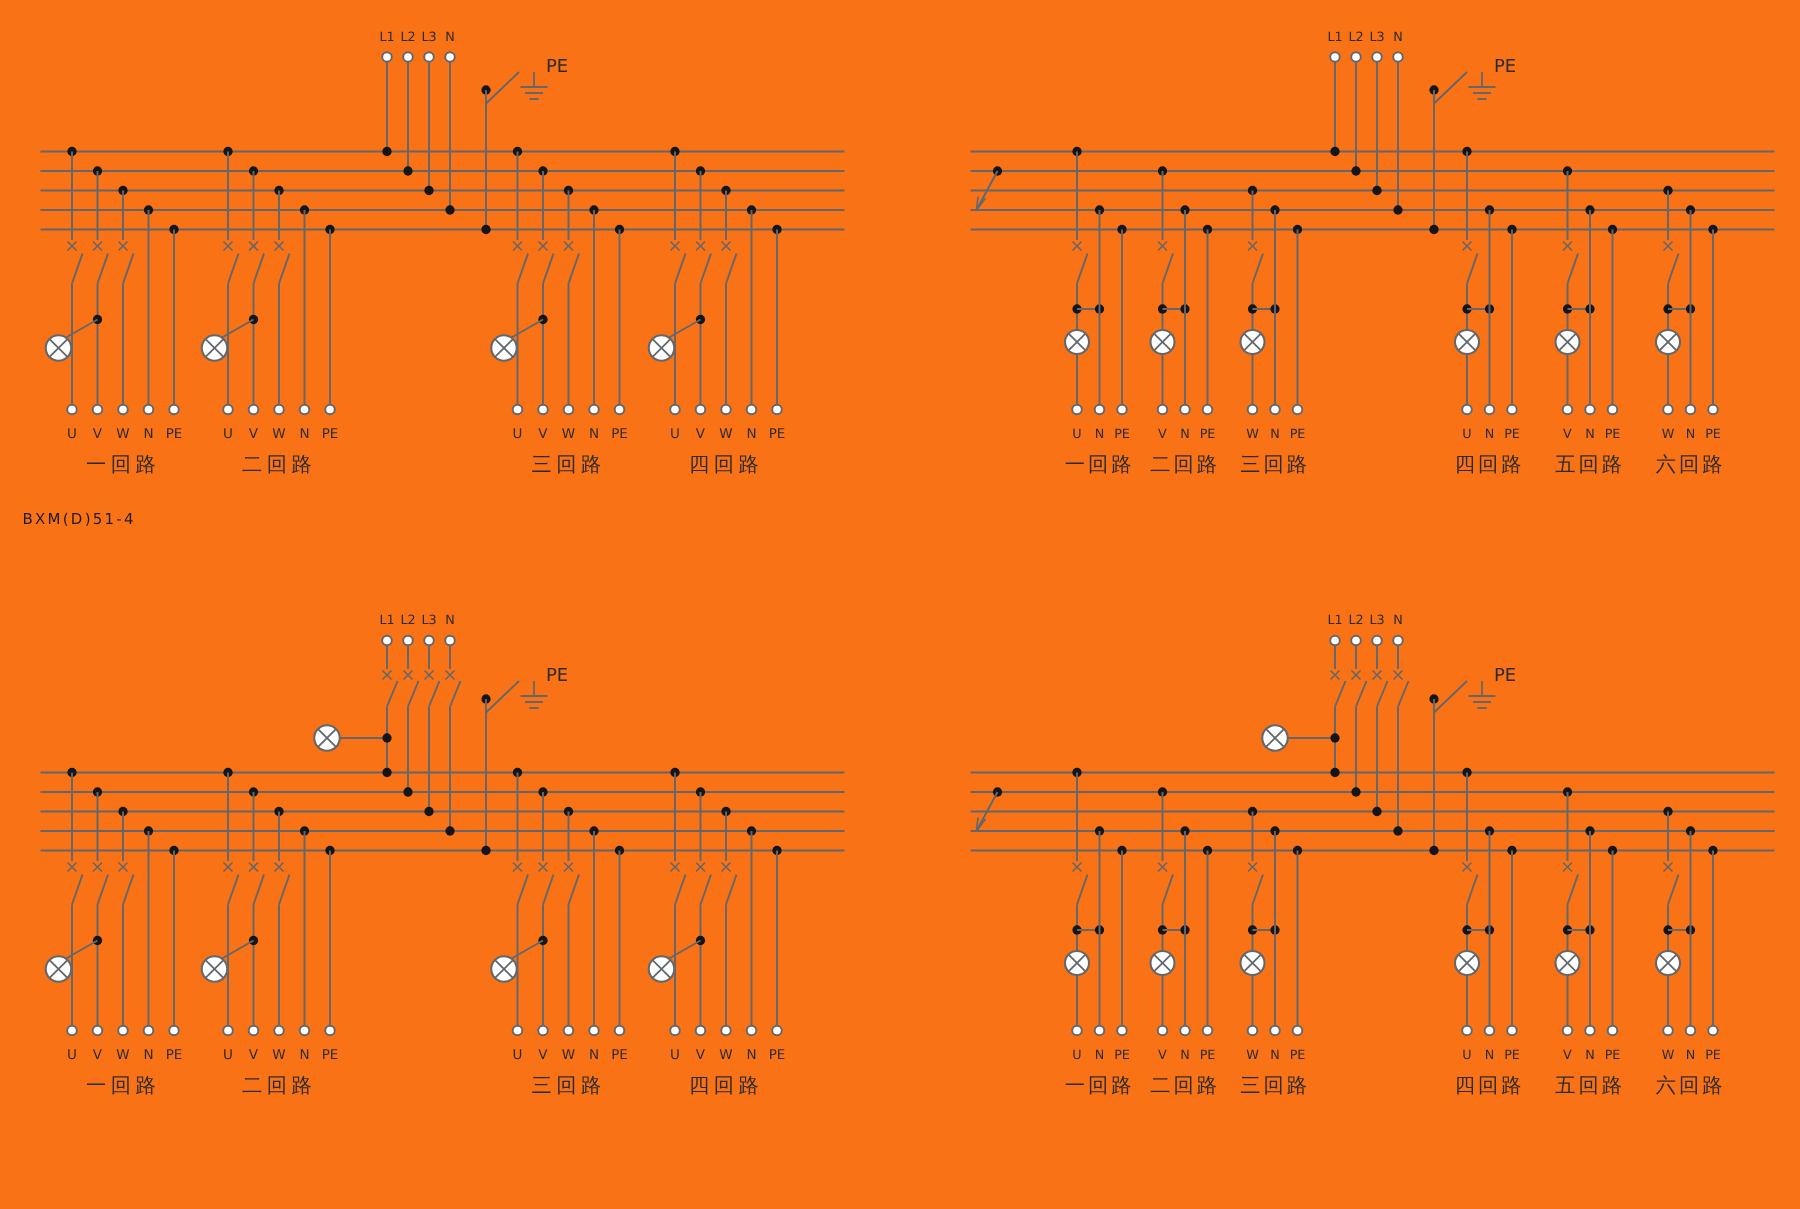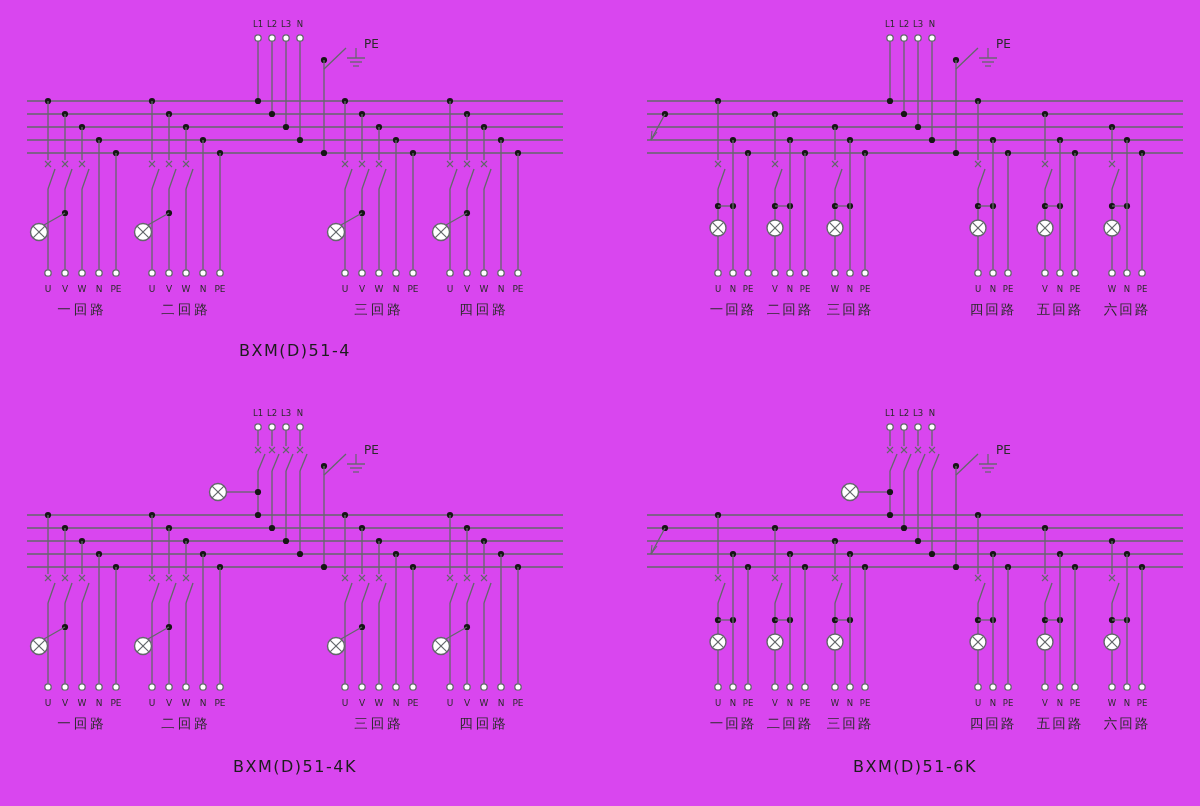--- a/index.html
+++ b/index.html
@@ -1,19 +1,19 @@
 <!DOCTYPE html>
 <html><head>
 <meta charset="utf-8">
 <style>
   html,body{margin:0;padding:0;background:#eeeeec;}
   body{font-family:"DejaVu Sans","Liberation Sans",sans-serif;}
-  #canvas{position:relative;width:1200px;height:806px;background:#d946ef;overflow:hidden;margin:0 auto;}
+  #canvas{position:relative;width:1200px;height:806px;background:#f97316;overflow:hidden;margin:0 auto;}
   .panel{position:absolute;width:560px;}
-  .panel-title{text-align:center;font-size:16px;letter-spacing:1.5px;color:#1d1d1d;margin-top:13px;}
+  .panel-title{font-size:10px;letter-spacing:1.5px;color:#1d1d1d;margin-top:13px;}
   svg{display:block;}
   svg text{font-family:"DejaVu Sans","Liberation Sans",sans-serif;fill:#2b2b2b;}
 </style>
 </head>
 <body>
 
 <div id="canvas">
 
   <div class="panel" style="left:15px;top:6px">
     <svg id="svg0" width="560" height="322" viewBox="0 0 560 322">
@@ -717,21 +717,20 @@
           <text x="452" y="306" font-size="9" text-anchor="middle">V</text>
           <circle cx="469" cy="287" r="3.2" fill="#ffffff" stroke="#63676b" stroke-width="1.3"></circle>
           <text x="469" y="306" font-size="9" text-anchor="middle">W</text>
           <circle cx="486" cy="287" r="3.2" fill="#ffffff" stroke="#63676b" stroke-width="1.3"></circle>
           <text x="486" y="306" font-size="9" text-anchor="middle">N</text>
           <circle cx="503" cy="287" r="3.2" fill="#ffffff" stroke="#63676b" stroke-width="1.3"></circle>
           <text x="503" y="306" font-size="9" text-anchor="middle">PE</text>
           <text x="469" y="328" font-size="13.5" text-anchor="middle" letter-spacing="3">四回路</text>
         </g>
       </svg>
-    <div class="panel-title">BXM(D)51-4K</div>
   </div>
 
   <div class="panel" style="left:635px;top:400px">
     <svg id="svg3" width="560" height="344" viewBox="0 0 560 344">
         <line x1="12" y1="115" x2="548" y2="115" stroke="#63676b" stroke-width="1.4"></line>
         <line x1="12" y1="128" x2="548" y2="128" stroke="#63676b" stroke-width="1.4"></line>
         <line x1="12" y1="141" x2="548" y2="141" stroke="#63676b" stroke-width="1.4"></line>
         <line x1="12" y1="154" x2="548" y2="154" stroke="#63676b" stroke-width="1.4"></line>
         <line x1="12" y1="167" x2="548" y2="167" stroke="#63676b" stroke-width="1.4"></line>
         <text x="255" y="16" font-size="8.5" text-anchor="middle">L1</text>
@@ -970,16 +969,15 @@
           <line x1="507" y1="167" x2="507" y2="284" stroke="#63676b" stroke-width="1.3"></line>
           <circle cx="477" cy="287" r="3.2" fill="#ffffff" stroke="#63676b" stroke-width="1.3"></circle>
           <text x="477" y="306" font-size="8.5" text-anchor="middle">W</text>
           <circle cx="492" cy="287" r="3.2" fill="#ffffff" stroke="#63676b" stroke-width="1.3"></circle>
           <text x="492" y="306" font-size="8.5" text-anchor="middle">N</text>
           <circle cx="507" cy="287" r="3.2" fill="#ffffff" stroke="#63676b" stroke-width="1.3"></circle>
           <text x="507" y="306" font-size="8.5" text-anchor="middle">PE</text>
           <text x="492" y="328" font-size="13.5" text-anchor="middle" letter-spacing="2">六回路</text>
         </g>
       </svg>
-    <div class="panel-title">BXM(D)51-6K</div>
   </div>
 
 </div>
 
 </body></html>

